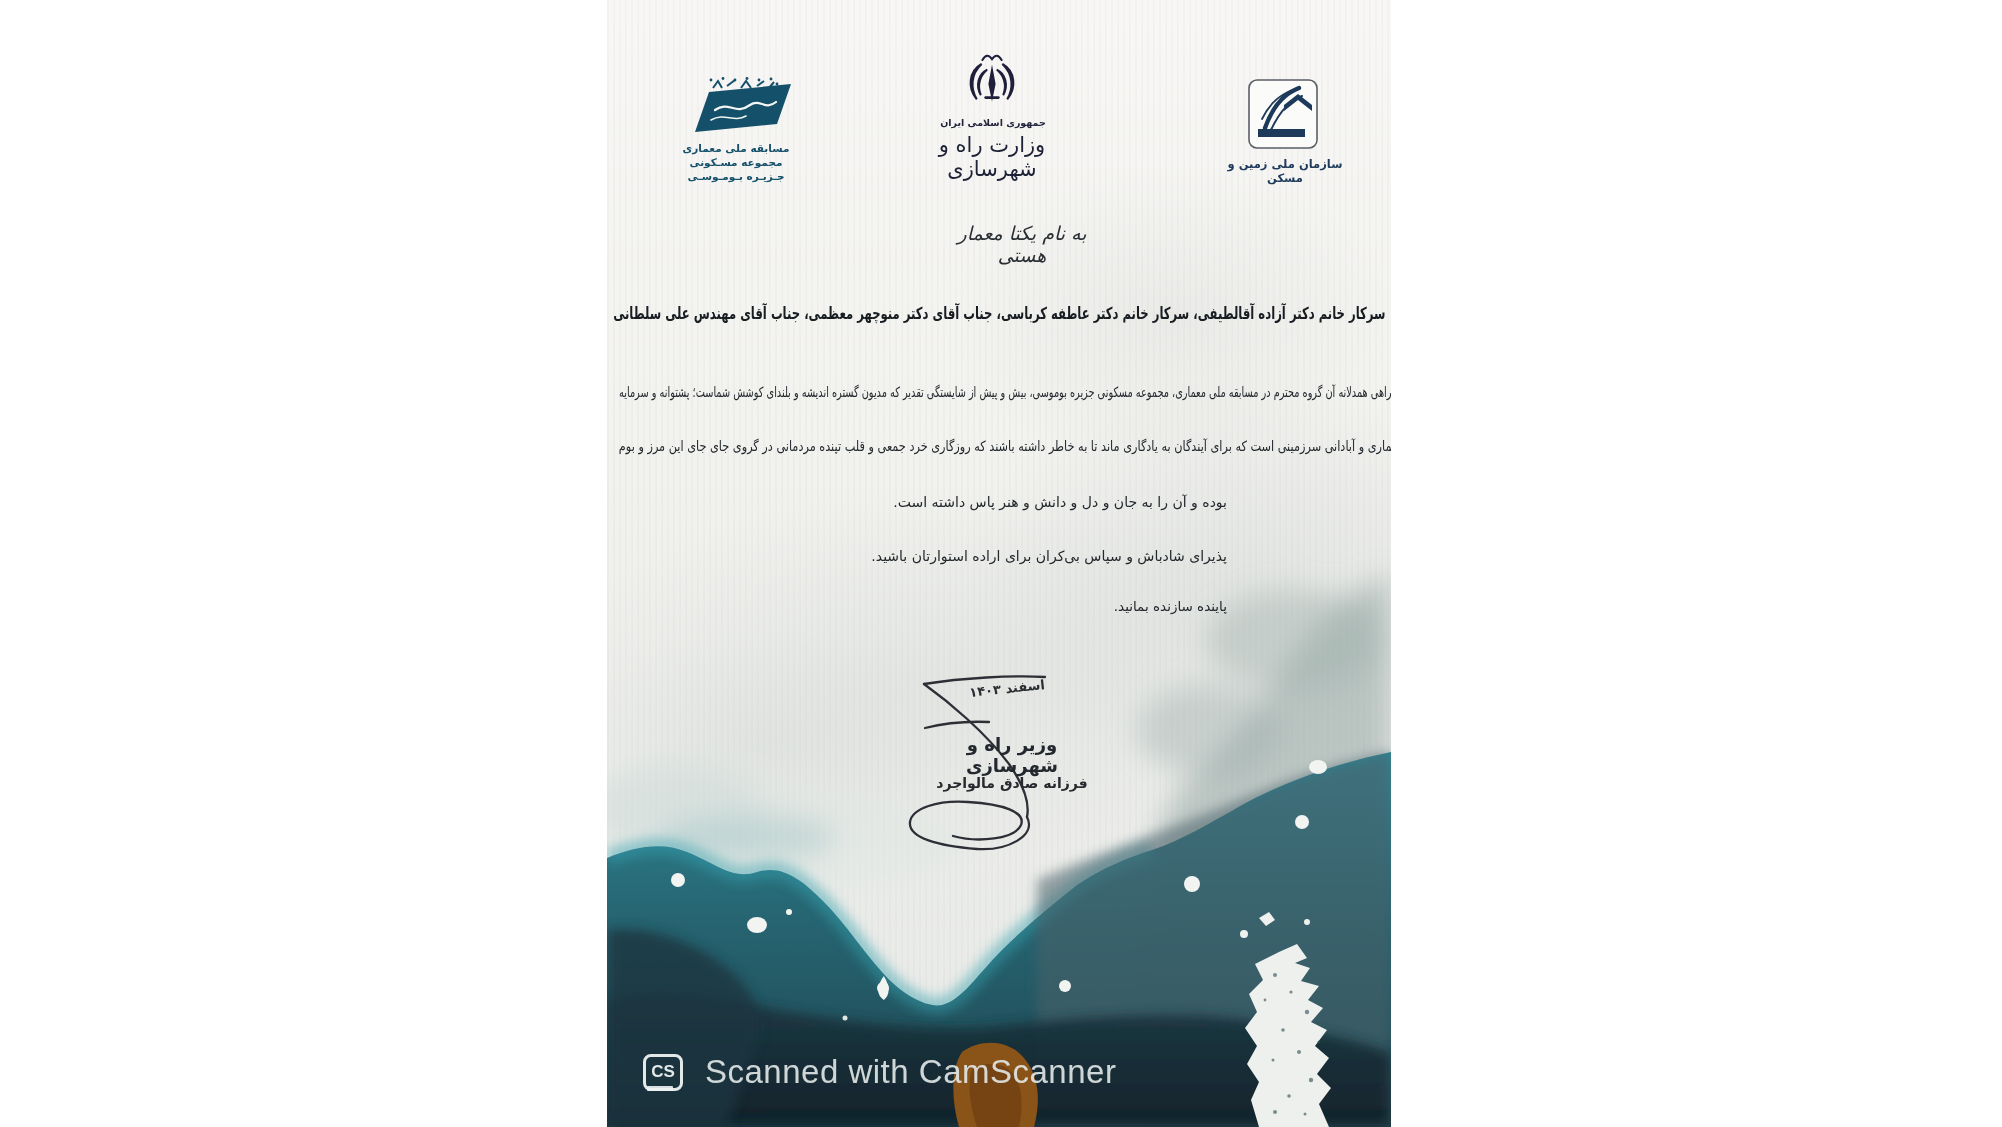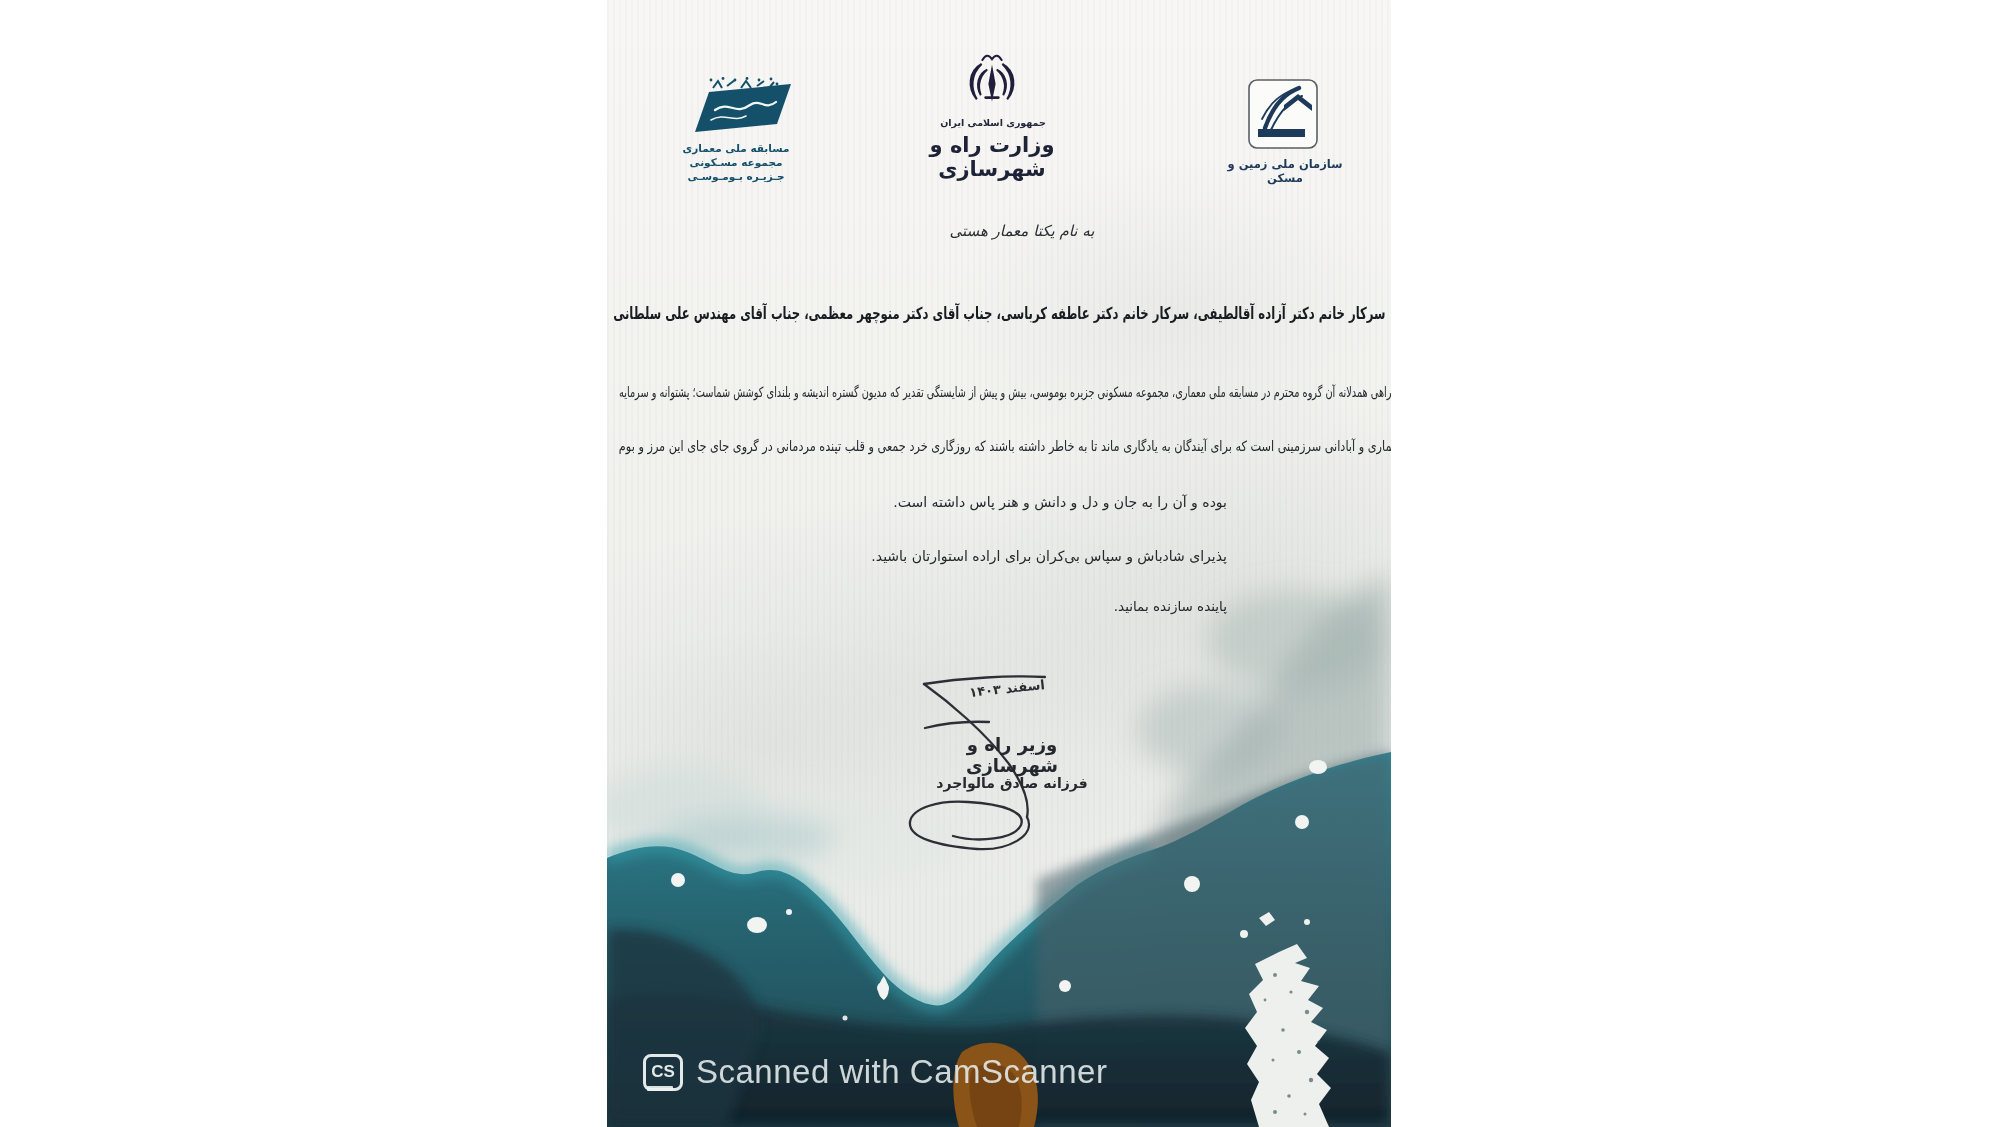--- a/index.html
+++ b/index.html
@@ -13,35 +13,35 @@
            radial-gradient(ellipse 300px 160px at 20% 66%, rgba(188,198,194,.18), transparent 72%),
            repeating-linear-gradient(90deg, rgba(120,130,128,.045) 0 2px, rgba(0,0,0,0) 2px 6px),
            linear-gradient(180deg,#f8f7f5 0%,#f2f2ef 40%,#ecedea 70%,#e8eae7 100%);}
   .fa{direction:rtl;color:#20262c;}
   .abs{position:absolute;}
   .nowrap{white-space:nowrap;display:inline-block;}
   
   .left-logo-text{left:68px;top:141px;width:122px;text-align:center;font-size:10.5px;font-weight:bold;
                   color:#15506a;line-height:14px;letter-spacing:1.5px;}
   .gov-country{left:325px;top:117px;width:122px;text-align:center;font-size:9.5px;font-weight:bold;color:#23263c;}
-  .gov-ministry{left:305px;top:133px;width:160px;text-align:center;font-size:21px;font-weight:bold;color:#1e2236;}
+  .gov-ministry{left:305px;top:133px;width:160px;text-align:center;font-size:21px;font-weight:normal;color:#1e2236;}
   .right-logo-caption{left:615px;top:157px;width:126px;text-align:center;font-size:11.5px;font-weight:bold;color:#1e3a5a;}
   
-  .besmele{left:330px;top:222px;width:170px;text-align:center;font-size:15px;font-style:italic;color:#2a2f33;}
+  .besmele{left:330px;top:222px;width:170px;text-align:center;font-size:19px;font-style:italic;color:#2a2f33;}
   .addressees{left:6px;top:294px;width:772px;font-size:16.5px;font-weight:bold;color:#181d22;margin-top:10px;}
   .bodyline{left:0;width:784px;font-size:14px;color:#23282d;padding-left:12px;}
   .b1{top:384px;} .b2{top:438px;}
   .centerline{left:0;top:0;width:620px;text-align:right;font-size:14px;color:#23282d;}
   .c1{top:494px;} .c2{top:548px;} .c3{top:598px;font-size:13.5px;}
   .date-line{left:355px;top:681px;width:90px;text-align:center;font-size:13px;font-weight:bold;
              color:#2a2e33;transform:rotate(-6deg);}
   .signer-title{left:335px;top:726px;width:140px;text-align:center;font-size:18px;font-weight:bold;color:#23272e;margin-top:8px;}
   .signer-name{left:325px;top:775px;width:160px;text-align:center;font-size:14px;font-weight:bold;color:#26292e;}
   
-  .watermark{left:36px;top:1052px;height:40px;display:flex;align-items:center;gap:13px;}
+  .watermark{left:36px;top:1052px;height:40px;display:flex;align-items:center;gap:22px;}
   .cs-badge{position:relative;width:34px;height:31px;border:3px solid rgba(238,242,242,.95);border-radius:8px;
             display:flex;align-items:center;justify-content:center;
             color:rgba(238,242,242,.95);font-weight:bold;font-size:17px;font-family:"Liberation Sans",sans-serif;}
   .cs-tab{position:absolute;left:1px;bottom:-3px;width:26px;height:5px;background:rgba(238,242,242,.9);border-radius:1px;}
   .wm-text{font-family:"Liberation Sans",sans-serif;font-size:33px;color:rgba(227,233,233,.9);letter-spacing:.5px;}
   svg{display:block;}
 </style>
 </head>
 <body>
 

